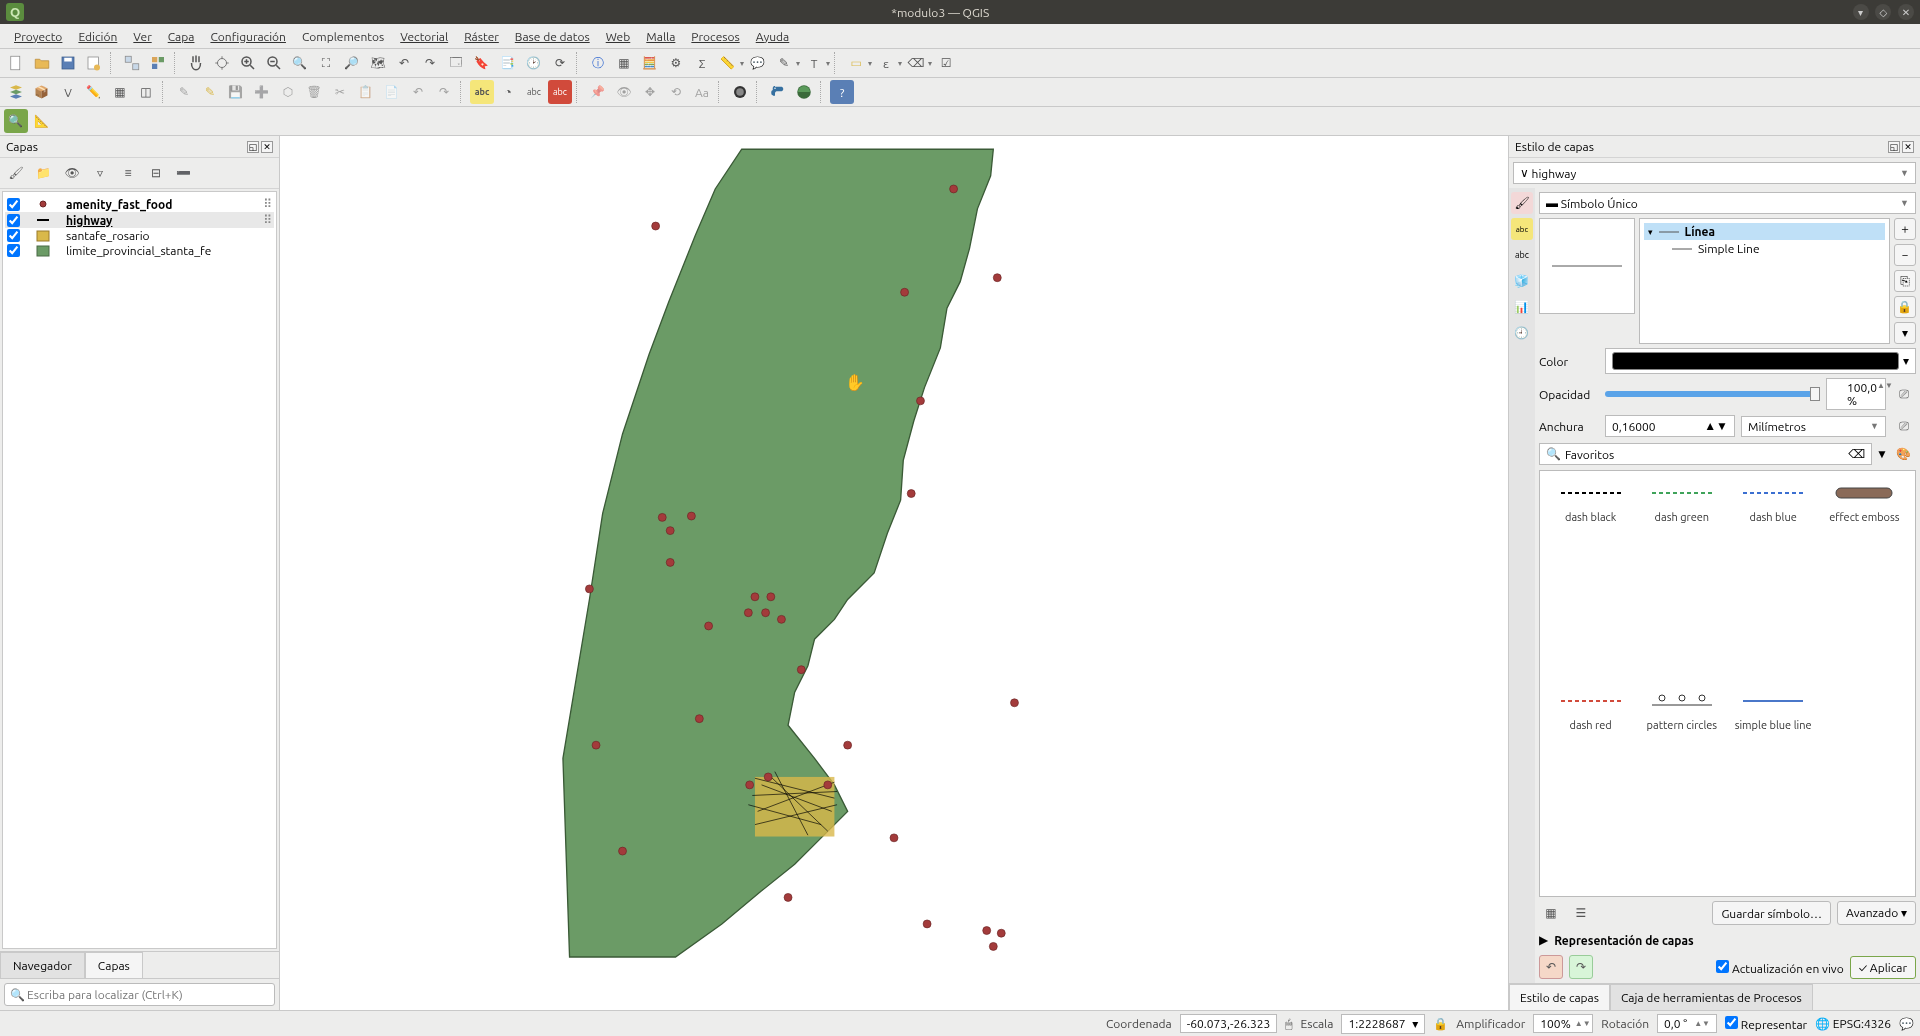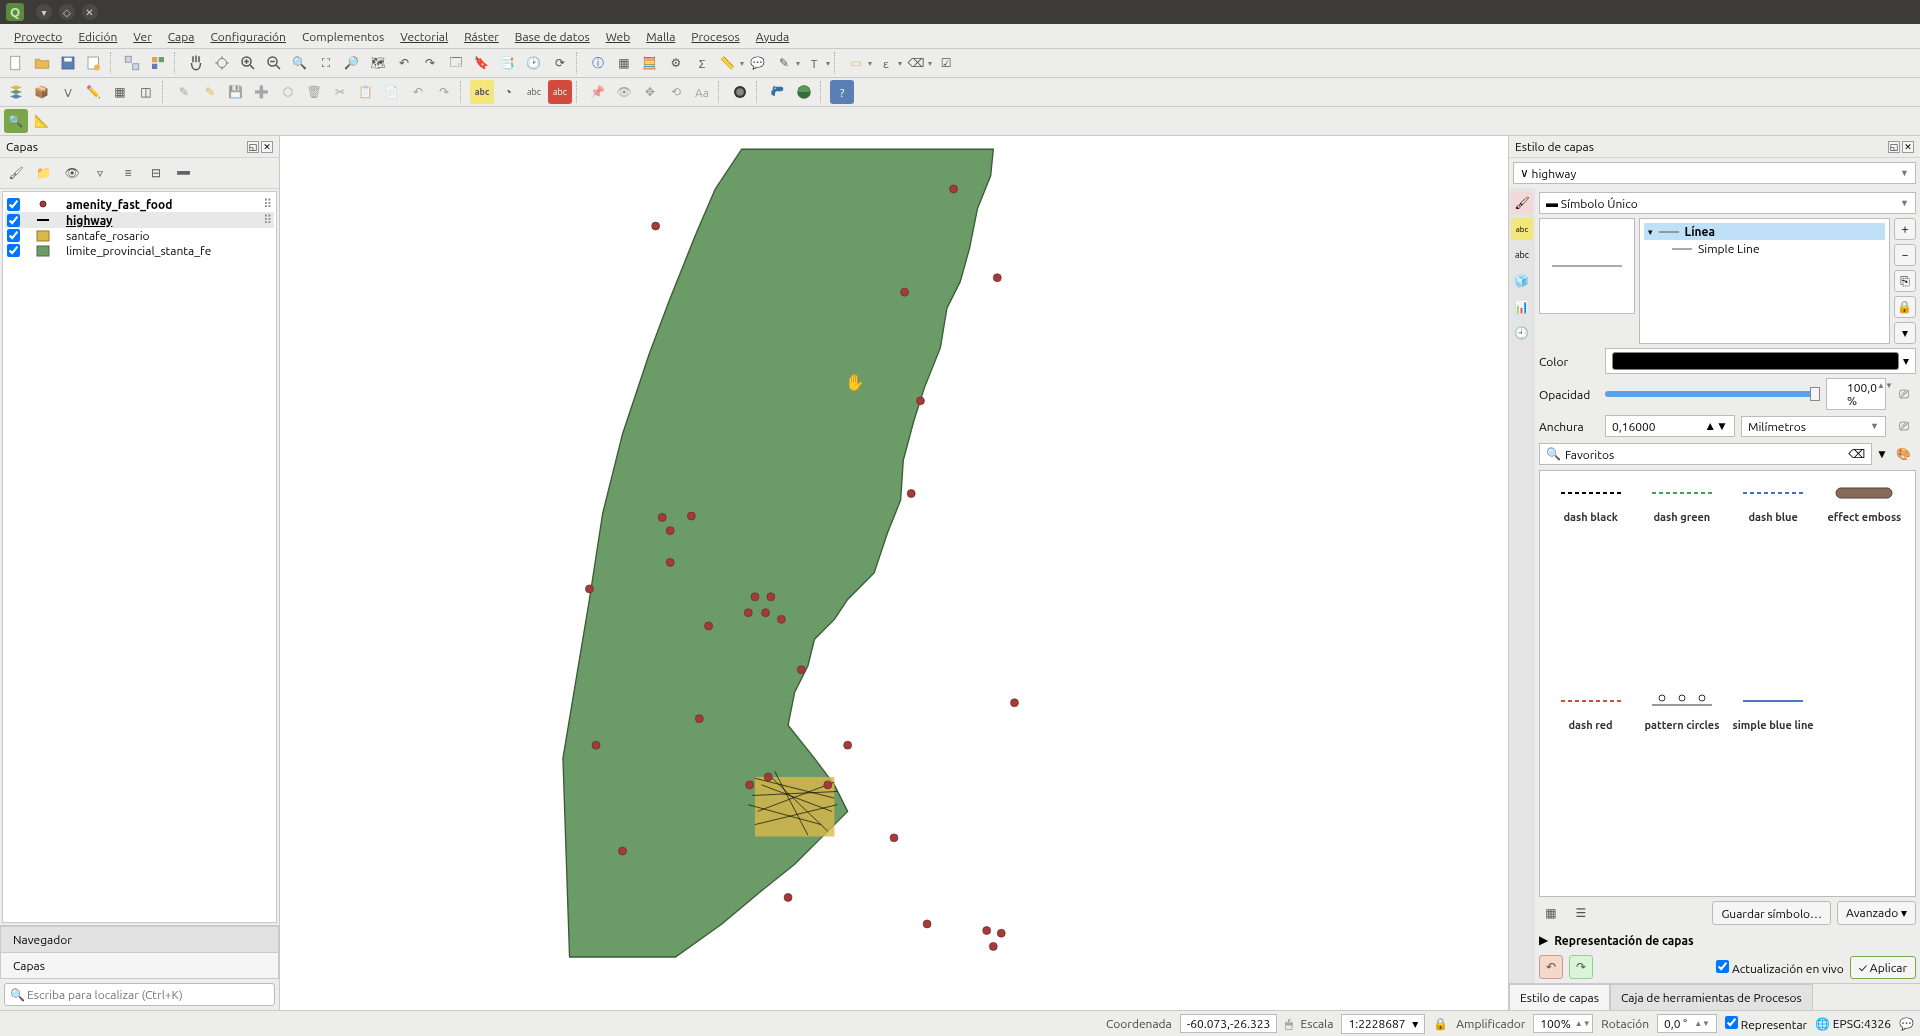--- a/index.html
+++ b/index.html
@@ -19,21 +19,21 @@
 .main { flex: 1; display: flex; min-height: 0; }
 .leftdock { width: 280px; background: #ededec; border-right: 1px solid #c9c9c9; display: flex; flex-direction: column; }
 .panel-title { background: #ededec; padding: 4px 6px; font-weight: normal; display:flex; align-items:center; border-bottom:1px solid #d4d4d4;}
 .panel-title .sp { flex:1 }
 .panel-title .pb { width:12px;height:12px;border:1px solid #999;background:#f5f5f5;margin-left:2px;font-size:9px;display:inline-flex;align-items:center;justify-content:center; }
 .layer-toolbar { padding: 3px 4px; display:flex; gap:4px; border-bottom:1px solid #d4d4d4; }
 .layer-list { flex:1; background:#fff; padding:4px 2px; overflow:auto; border:1px solid #c9c9c9; margin:2px; }
 .layer-row { display:flex; align-items:center; gap:16px; padding:1px 2px; }
 .layer-row .sym { width:14px; height:12px; display:inline-flex; align-items:center; justify-content:center; }
 .layer-row .gear { color:#888; font-size:12px; margin-left:auto; }
-.lefttabs { display:flex; border-top:1px solid #c9c9c9;flex-direction:column; }
+.lefttabs { display:flex; border-top:1px solid #c9c9c9; }
 .lefttabs div { padding:6px 12px; background:#e2e2e2; border:1px solid #c9c9c9; border-bottom:none; }
 .lefttabs div.active { background:#f5f5f5; }
 .locator { padding:4px; border-top:1px solid #c9c9c9; }
 .locator input { width:100%; padding:4px 6px 4px 22px; border:1px solid #bbb; border-radius:3px; background:#fff; }
 .loc-wrap { position:relative; }
 .loc-wrap .mag { position:absolute; left:6px; top:5px; color:#888; }
 .canvas { flex:1; background:#fff; position:relative; overflow:hidden; }
 .canvas svg { width:100%; height:100%; }
 .rightdock { width: 412px; background:#ededec; border-left:1px solid #c9c9c9; display:flex; flex-direction:column; }
 .rightcontent { flex:1; display:flex; flex-direction:column; min-height:0; overflow:hidden; }
@@ -53,21 +53,21 @@
 .preview { width:96px; height:96px; background:#fff; border:1px solid #bbb; display:flex; align-items:center; justify-content:center; margin-right:4px; }
 .toprow { display:flex; }
 .prop { display:flex; align-items:center; gap:6px; }
 .prop label { min-width:60px; }
 .prop .val { flex:1; background:#fff; border:1px solid #bbb; padding:3px 6px; display:flex; align-items:center; }
 .colorwell { flex:1; height:18px; background:#000; border:1px solid #888; border-radius:3px; }
 .spin { width:60px; background:#fff; border:1px solid #bbb; padding:2px 20px; display:flex; }
 .spin .ud { font-size:8px; color:#777; display:flex; flex-direction:column; margin-left:auto; }
 .favsearch { display:flex; gap:4px; align-items:center; }
 .favsearch .sbox { flex:1; background:#fff; border:1px solid #bbb; padding:3px 6px; display:flex; align-items:center; gap:4px; }
-.swatch-grid { background:#fff; border:1px solid #bbb; flex:1; min-height:170px; display:grid; grid-template-columns:repeat(4,1fr); gap:10px; padding:10px; overflow:auto;font-weight:bold; }
+.swatch-grid { background:#fff; border:1px solid #bbb; flex:1; min-height:170px; display:grid; grid-template-columns:repeat(4,1fr); gap:10px; padding:10px; overflow:auto; }
 .swatch { display:flex; flex-direction:column; align-items:center; gap:6px; }
 .swatch .prev { width:60px; height:24px; display:flex; align-items:center; justify-content:center; }
 .swatch .lbl { color:#333; font-size:11px; text-align:center; }
 .bottom-actions { display:flex; gap:6px; }
 .btn { background:#f5f5f5; border:1px solid #bbb; padding:4px 8px; border-radius:3px; }
 .repcapas { display:flex; align-items:center; gap:6px; padding:4px 0; }
 .livebar { display:flex; align-items:center; gap:6px; }
 .righttabs { display:flex; border-top:1px solid #c9c9c9; }
 .righttabs div { padding:6px 10px; background:#e2e2e2; border:1px solid #c9c9c9; border-bottom:none; }
 .righttabs div.active { background:#f5f5f5; }
@@ -76,20 +76,21 @@
 .st-label { color:#444; }
 input[type=checkbox]{ width:13px;height:13px; }
 .slider { flex:1; height:6px; background:linear-gradient(to right,#5aa3e8,#5aa3e8); border-radius:3px; position:relative; }
 .slider .thumb { position:absolute; right:0; top:-4px; width:10px; height:14px; background:#f5f5f5; border:1px solid #888; }
 </style>
 </head>
 <body>
 
 <div class="titlebar">
   <div class="logo">Q</div>
+  <div class="title">*modulo3 — QGIS</div>
   <div class="winbtns">
     <span>▾</span>
     <span>◇</span>
     <span>✕</span>
   </div>
 </div>
 
 <div class="menubar">
   <span><u>Proyecto</u></span>
   <span><u>Edición</u></span>

